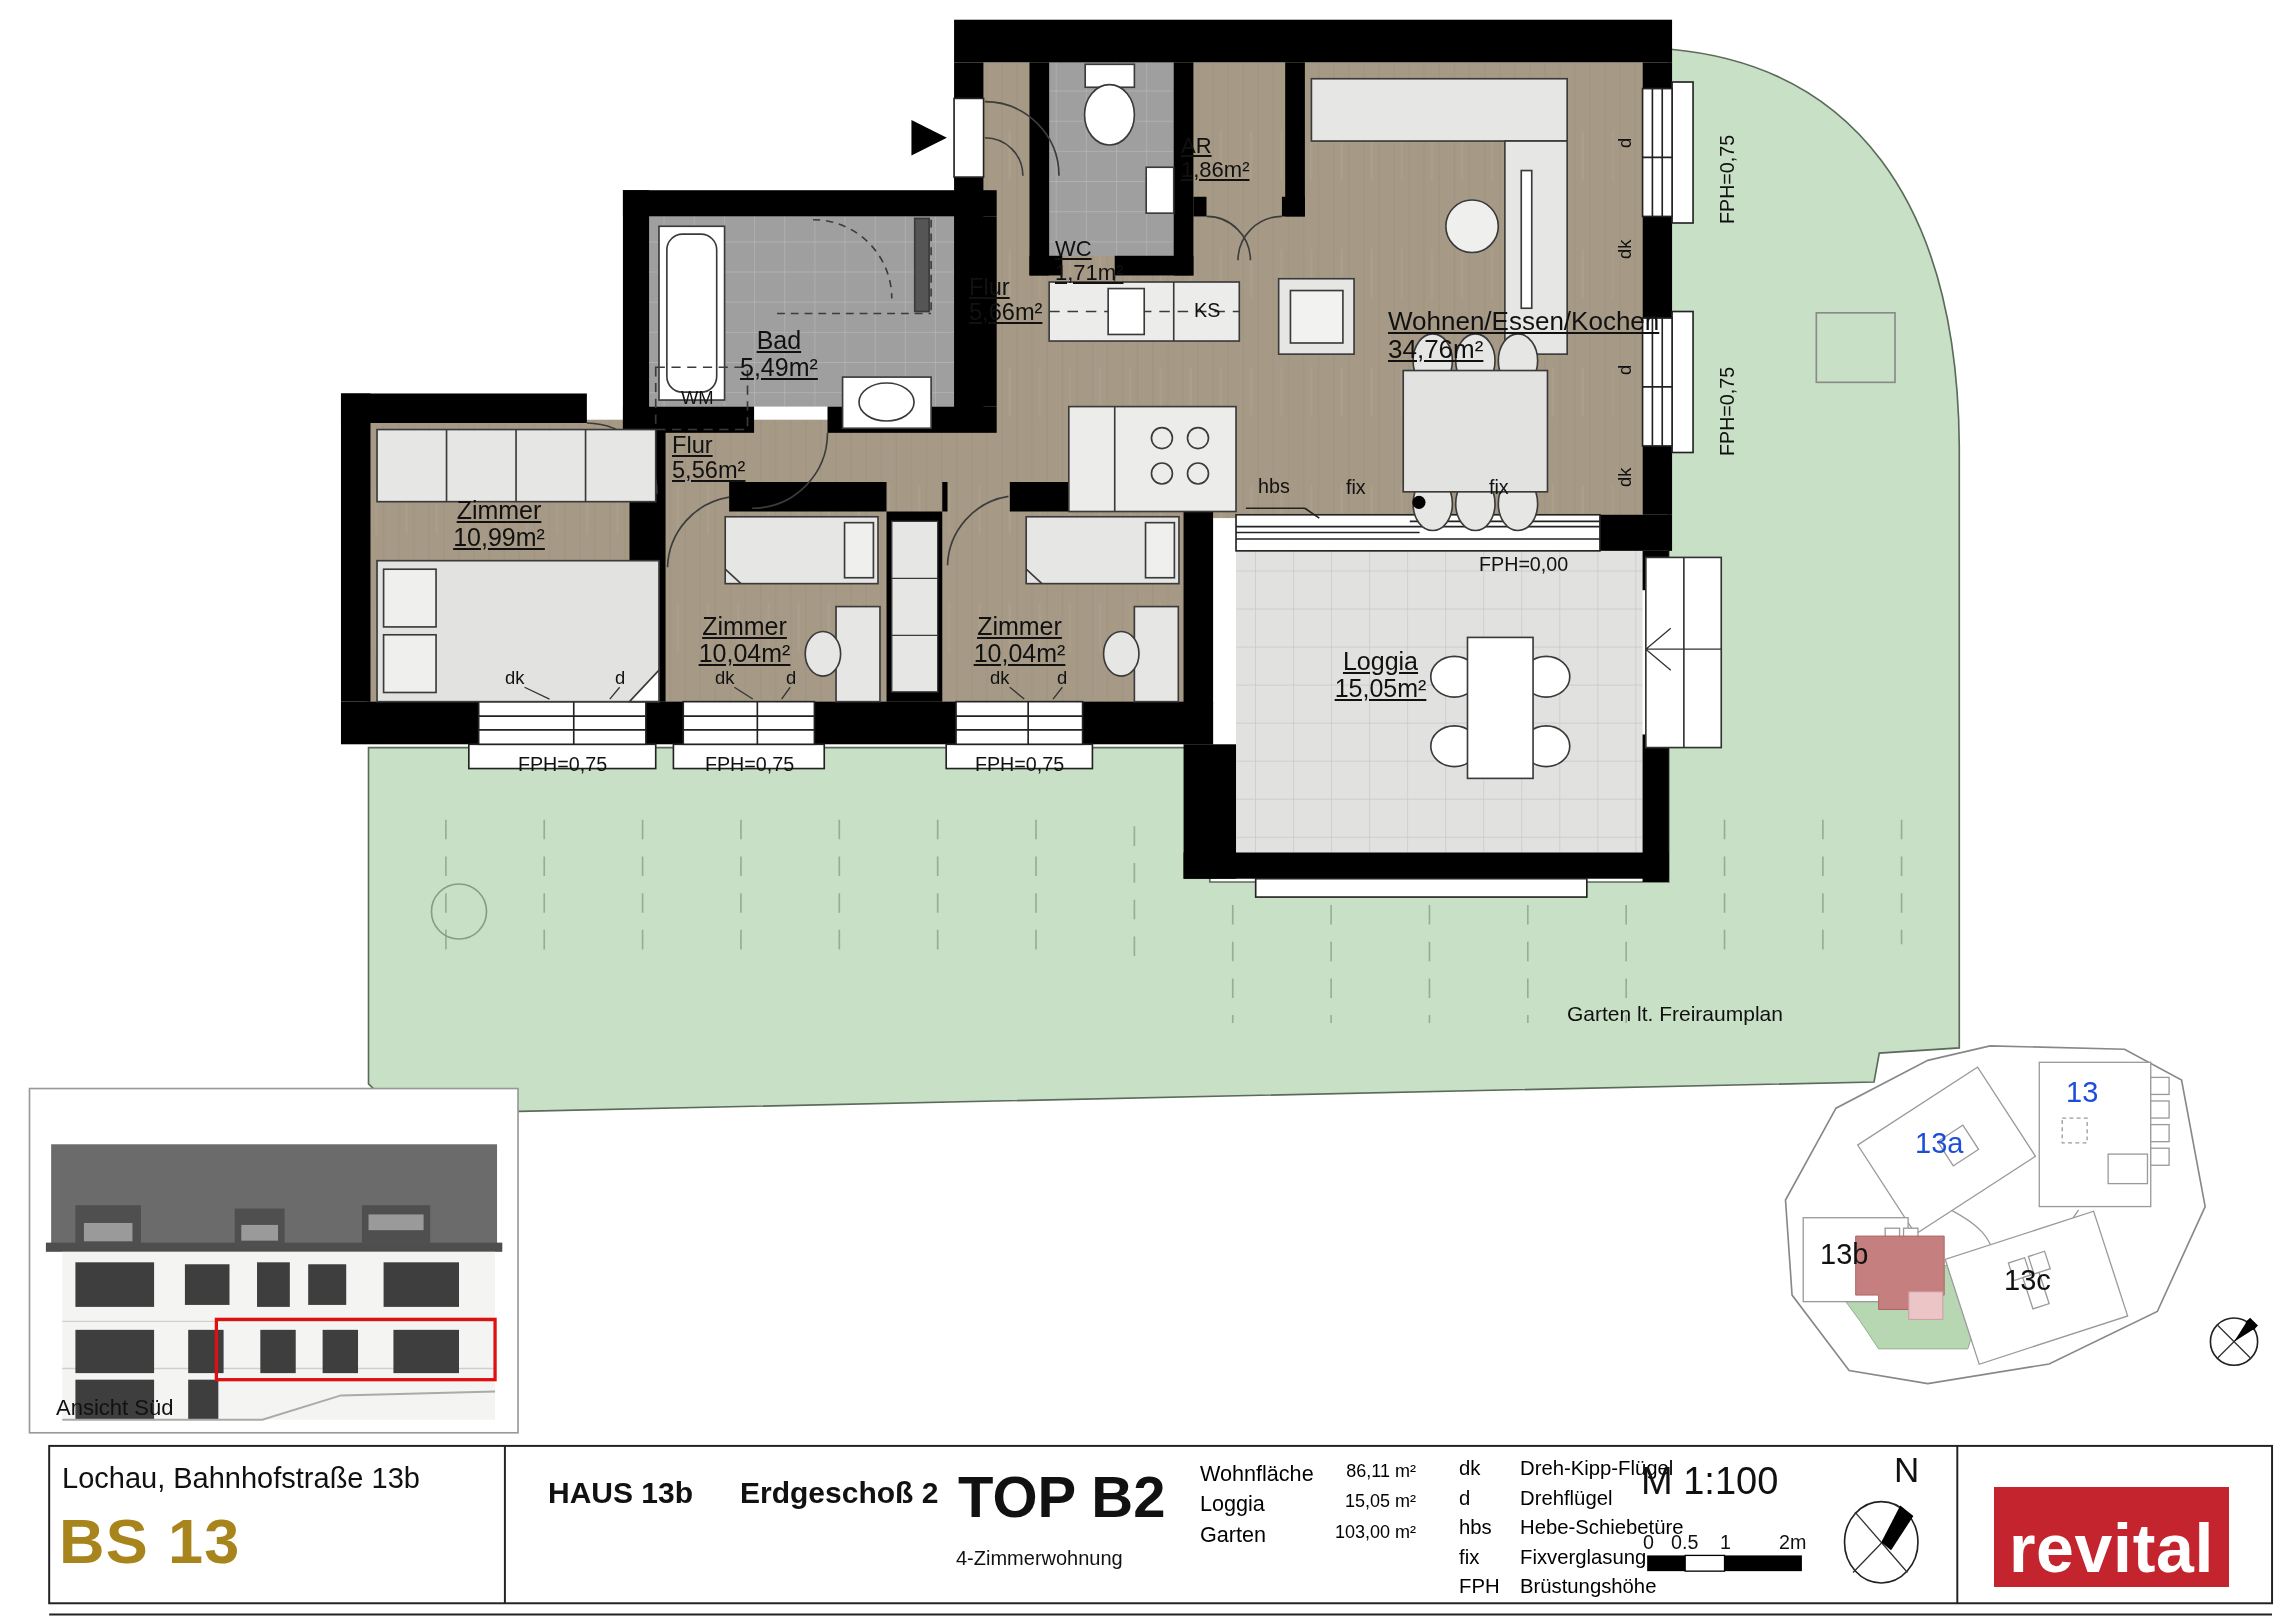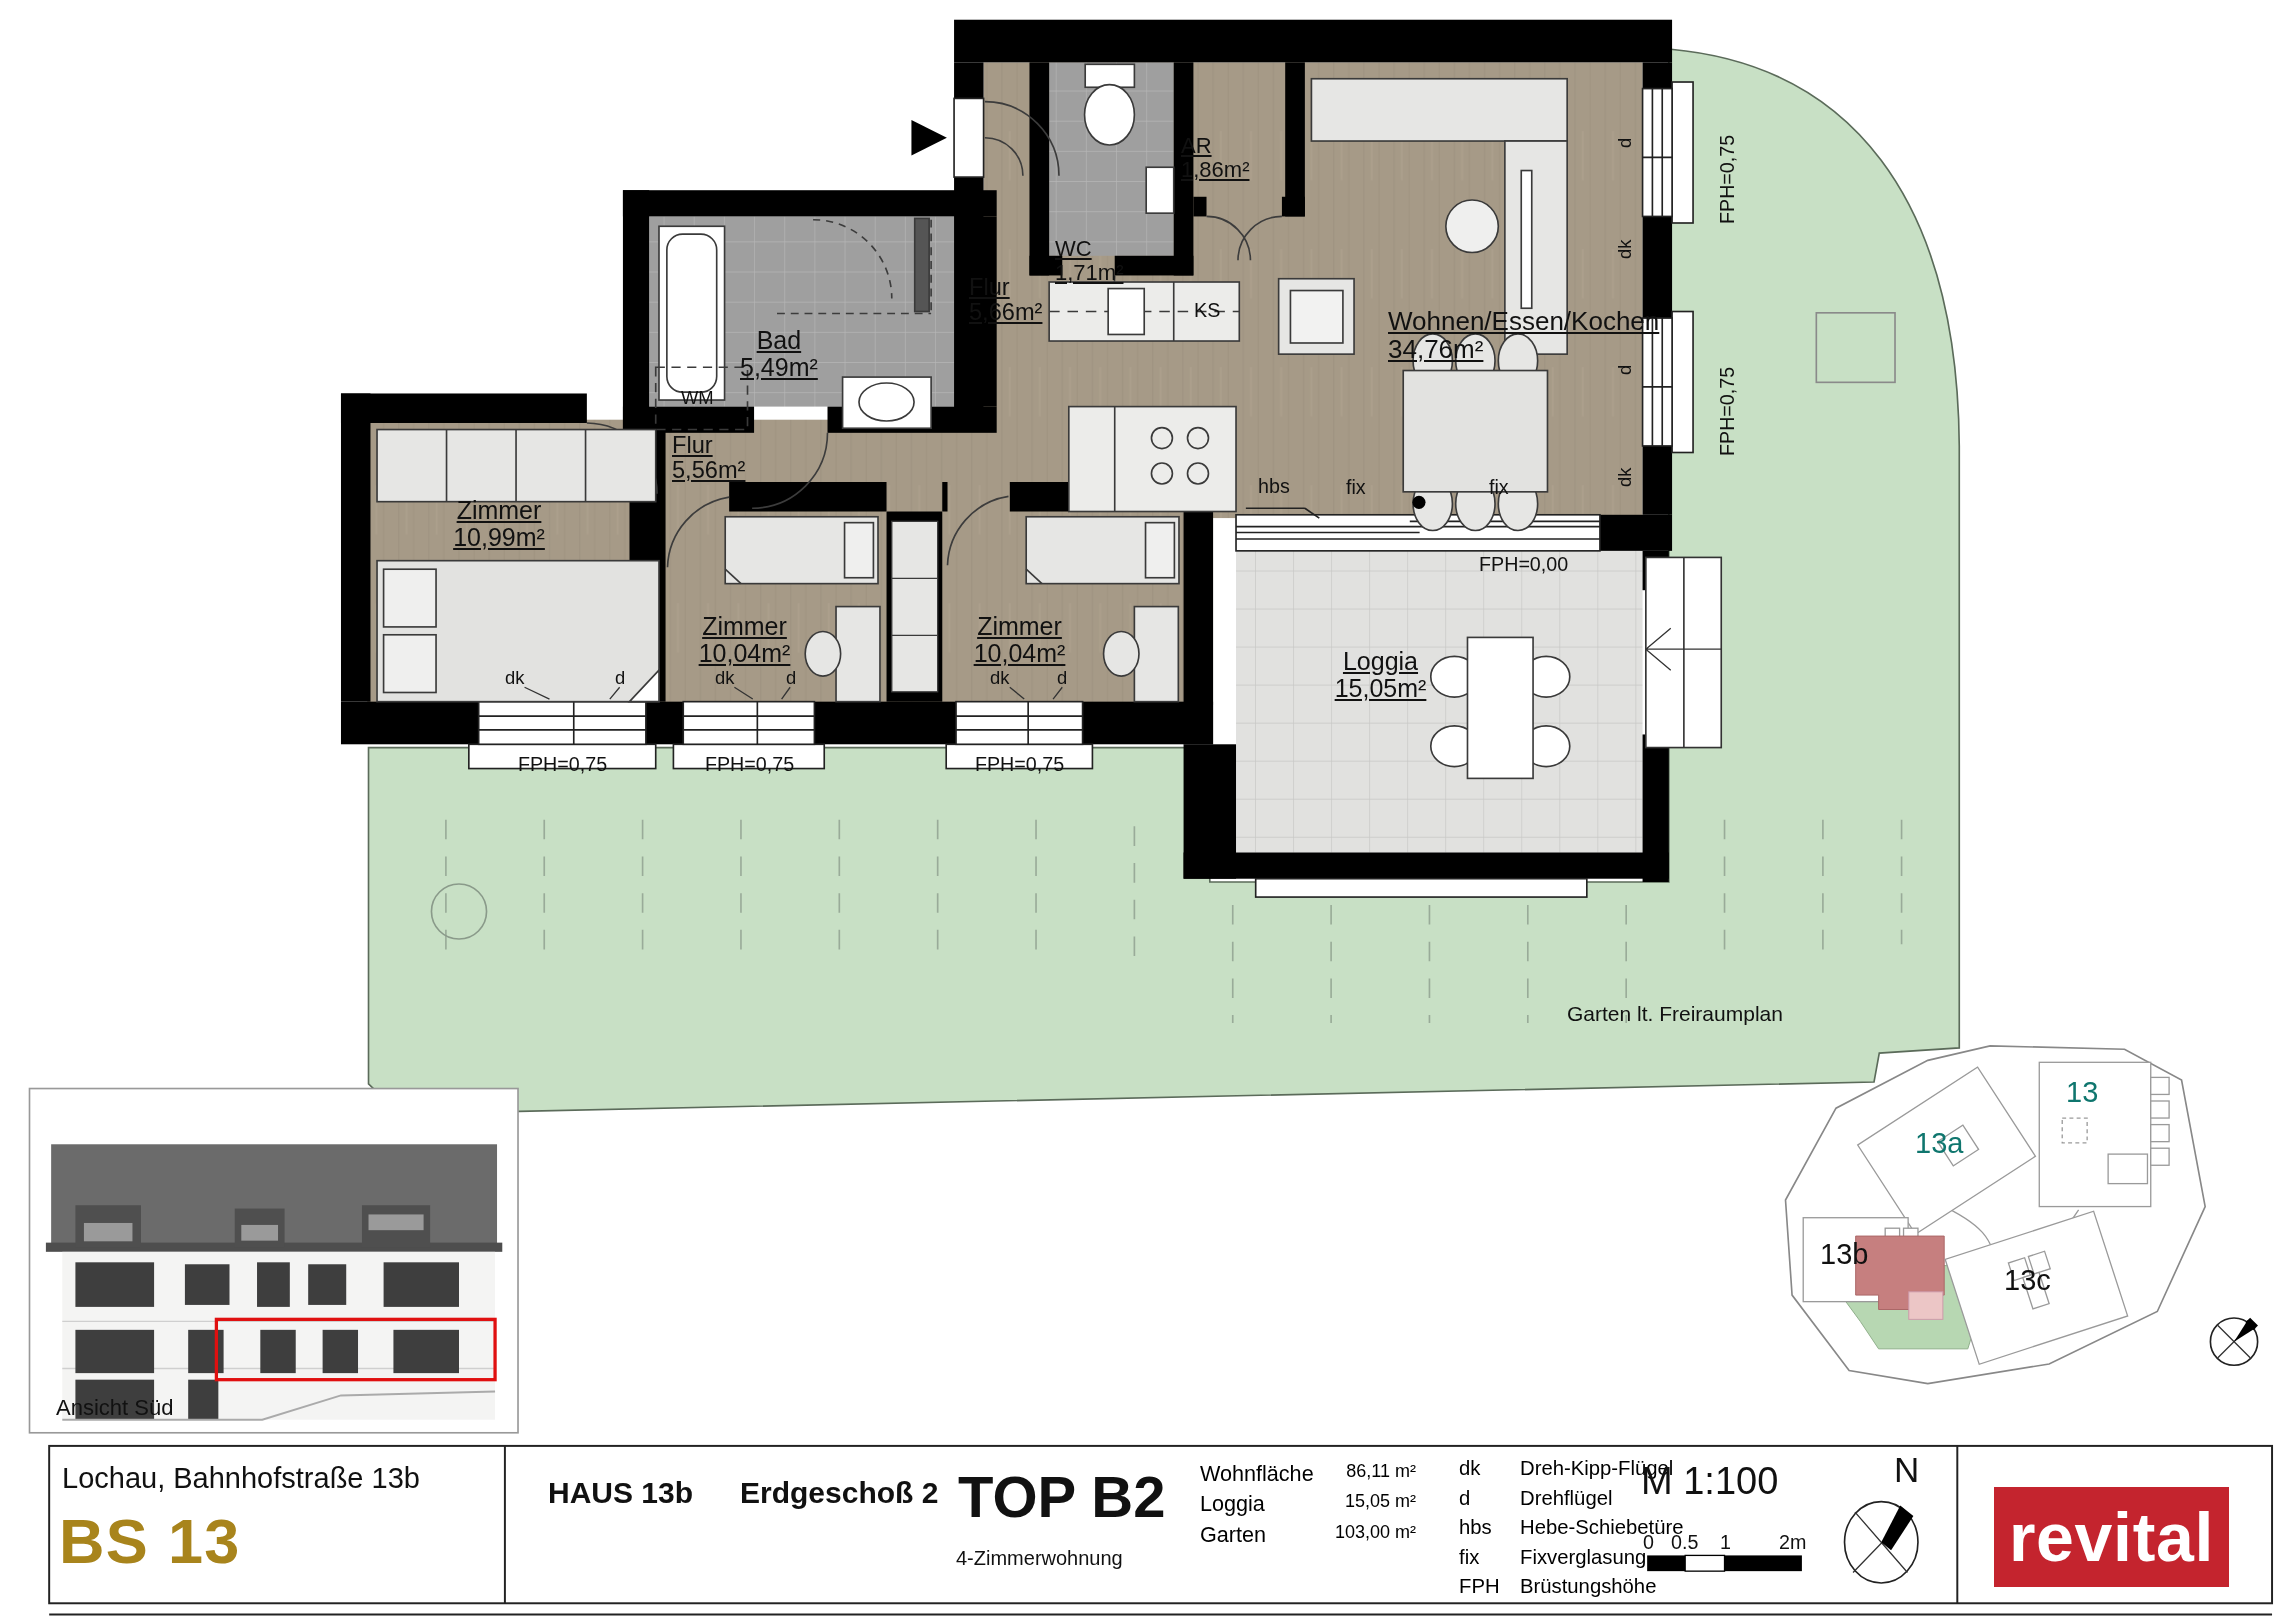--- a/index.html
+++ b/index.html
@@ -17,23 +17,23 @@
   .f58{font-size:38px;}
   .bs13{font-size:63px;font-weight:bold;color:#a8841c;letter-spacing:1.3px;}
   .topb2{font-size:58px;font-weight:bold;}
   .zimmerwohnung{font-size:20px;}
   .addr{font-size:29px;}
   .legend-abbr{position:absolute;font-size:20.3px;}
   .legend-term{position:absolute;font-size:20.3px;}
   .areas-label{position:absolute;font-size:21.6px;}
   .areas-value{position:absolute;font-size:18px;width:111px;text-align:right;}
   .brandbox{position:absolute;left:1994px;top:1487px;width:235px;height:100px;
-            background:#c4242e;display:flex;align-items:center;justify-content:center;}
+            background:#c4242e;display:flex;align-items:flex-end;justify-content:center;}
   .brandbox span{color:#fff;font-size:68px;font-weight:bold;letter-spacing:0.7px;}
-  .sitelbl{position:absolute;font-size:29px;color:#0f766e;}
+  .sitelbl{position:absolute;font-size:29px;color:#1d4ed8;}
   .sitelbl.dark{color:#111;}
 </style>
 </head>
 <body>
 
 <div class="page">
 
 <svg width="2295" height="1623" viewBox="0 0 3500 2475">
   <defs>
     <pattern id="wood" width="46" height="180" patternUnits="userSpaceOnUse">

